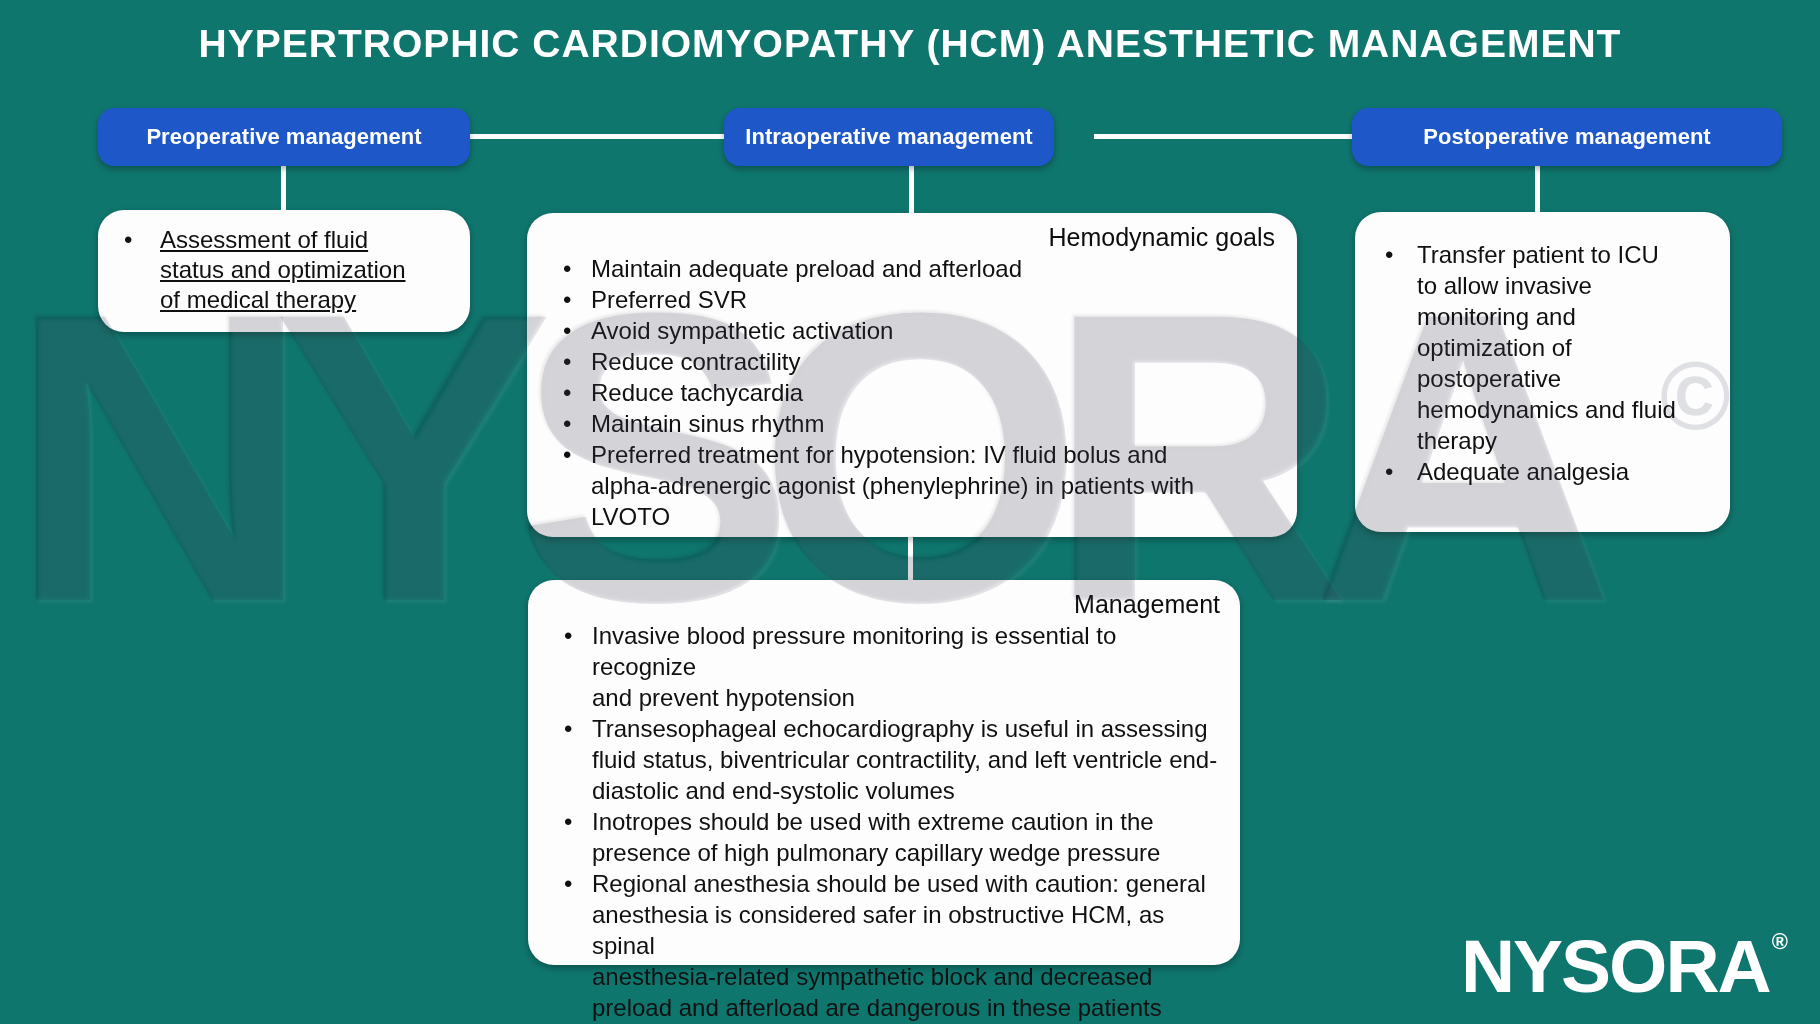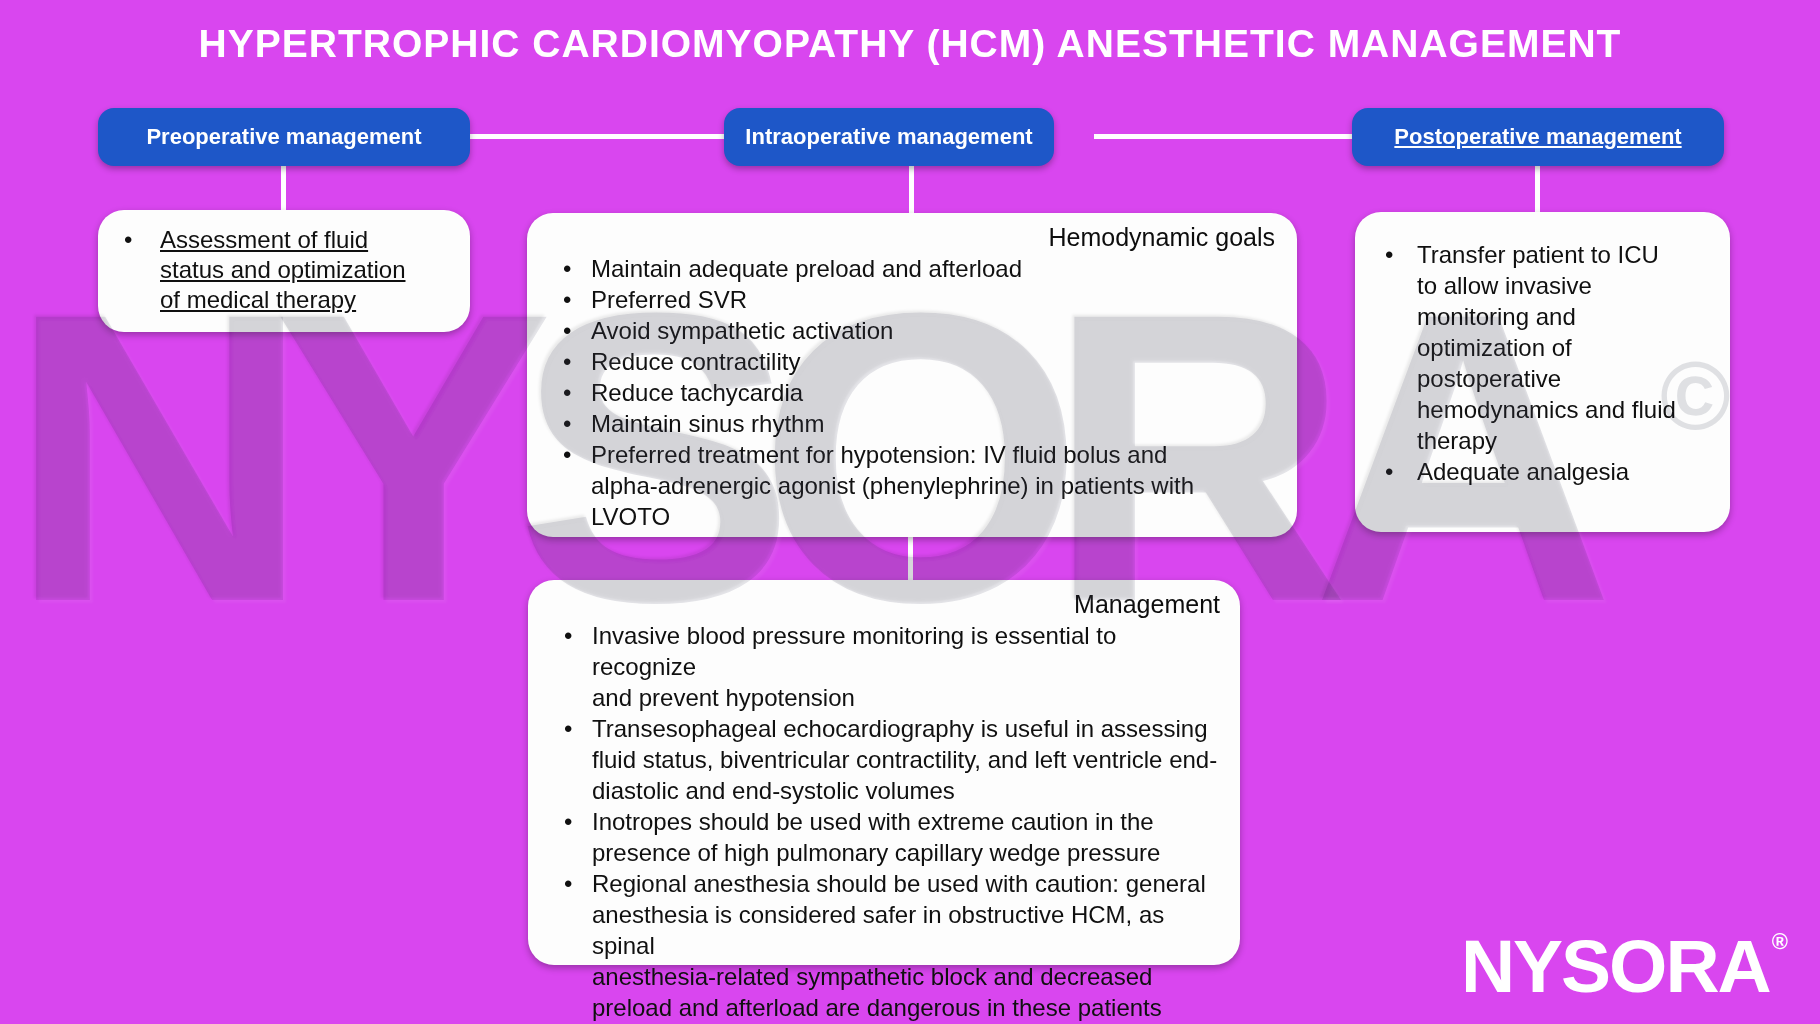--- a/index.html
+++ b/index.html
@@ -1,35 +1,35 @@
 <!DOCTYPE html>
 <html><head>
 <meta charset="utf-8">
 <style>
   html,body{margin:0;padding:0;background:#0f1a66;}
   .stage{
     position:relative;width:1820px;height:1024px;overflow:hidden;
-    background:#d946ef;
+    background:#0f766e;
     font-family:"Liberation Sans",sans-serif;
   }
   .page-title{
     position:absolute;top:22px;left:0;right:0;text-align:center;
     color:#ffffff;font-size:39px;font-weight:bold;letter-spacing:1px;
     z-index:2;
   }
   .pill{
     position:absolute;height:58px;background:#1e57c8;border-radius:16px;
     display:flex;align-items:center;justify-content:center;
     color:#ffffff;font-size:22px;font-weight:bold;
     box-shadow:0 3px 6px rgba(0,0,0,0.30);
     z-index:3;
   }
   #pill-pre  {left:98px;  top:108px; width:372px;}
   #pill-intra{left:724px; top:108px; width:330px;}
-  #pill-post {left:1352px;top:108px; width:372px;text-decoration:underline;}
+  #pill-post {left:1352px;top:108px; width:430px;}
 
   .conn{position:absolute;background:#ffffff;z-index:1;}
   .conn.h{height:5px;top:134px;}
   #conn-h1{left:466px; width:262px;}
   #conn-h2{left:1094px;width:262px;}
   .conn.v{width:5px;}
   #conn-v-pre  {left:281px; top:164px;height:48px;}
   #conn-v-intra{left:909px; top:164px;height:51px;}
   #conn-v-post {left:1535px;top:164px;height:50px;}
   #conn-v-mid  {left:908px; top:534px;height:48px;}

